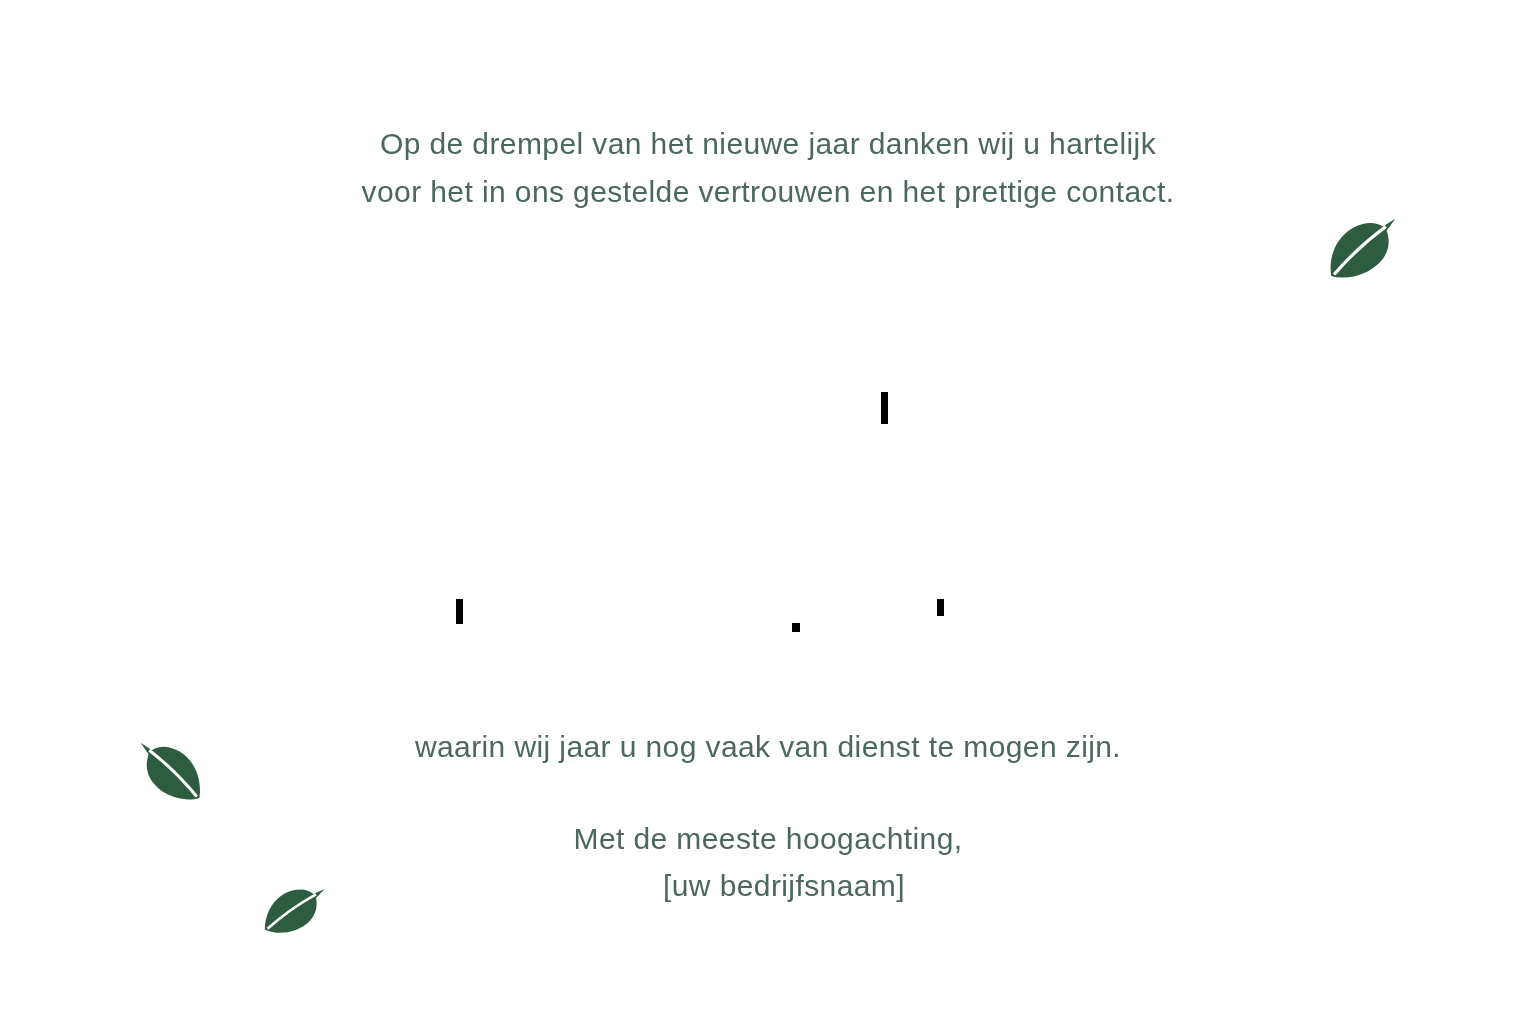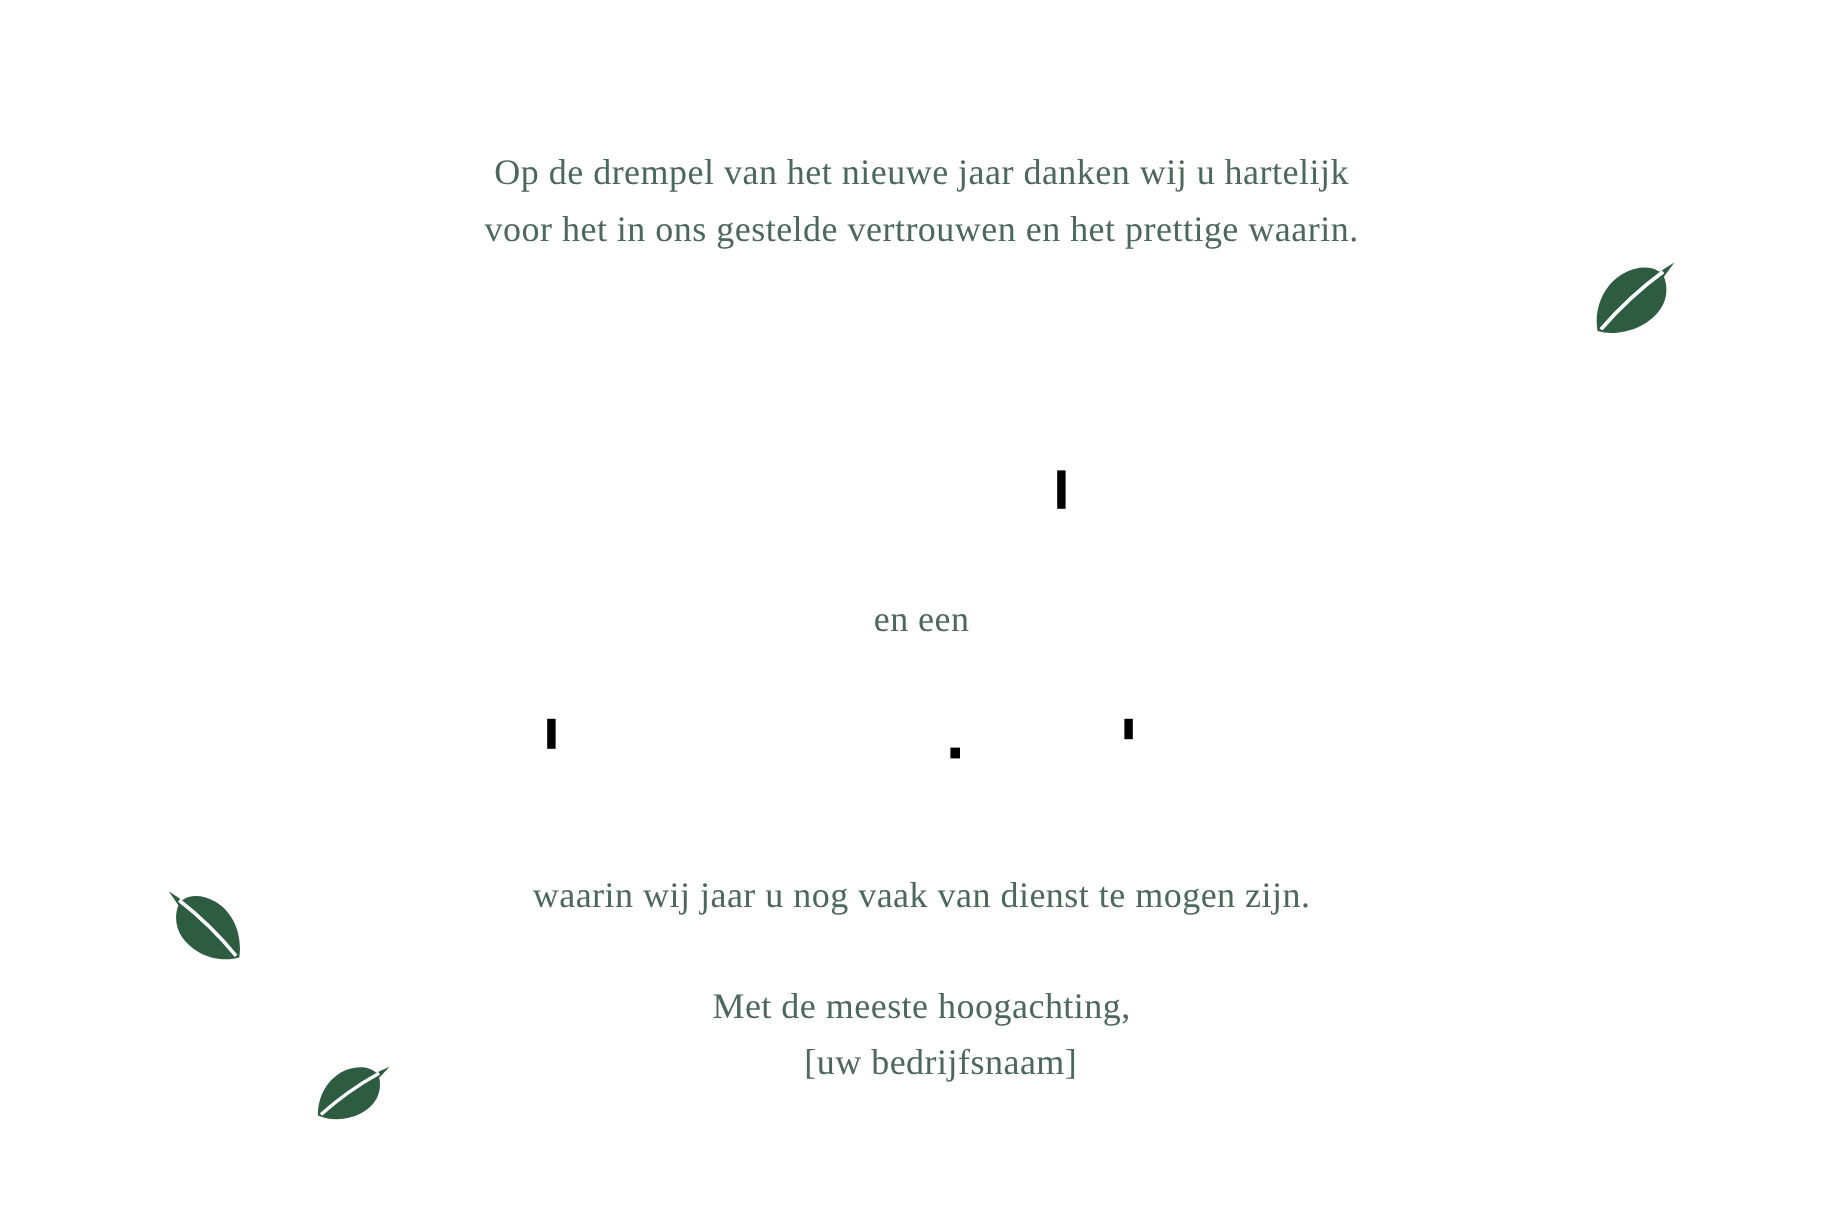--- a/index.html
+++ b/index.html
@@ -10,21 +10,20 @@
   }
   * { margin: 0; padding: 0; box-sizing: border-box; }
   html, body { width: 1536px; height: 1024px; background: var(--bg); overflow: hidden; }
   body { font-family: "Liberation Sans", "DejaVu Sans", sans-serif; }
 
   .card {
     position: relative;
     width: 1536px;
     height: 1024px;
     background: var(--bg);
-    font-family: Liberation Serif, serif;
   }
 
   .msg-line {
     position: absolute;
     left: 0;
     right: 0;
     text-align: center;
     color: var(--text-green);
     font-size: 30px;
     font-weight: 300;
@@ -52,22 +51,21 @@
     position: absolute;
     background: var(--fragment-black);
   }
 </style>
 </head>
 <body>
 
 <div class="card">
 
   <div class="msg-line line-1">Op de drempel van het nieuwe jaar danken wij u hartelijk</div>
-  <div class="msg-line line-2">voor het in ons gestelde vertrouwen en het prettige waarin.</div>
-  <div class="msg-line line-4">en een</div>
+  <div class="msg-line line-2">voor het in ons gestelde vertrouwen en het prettige contact.</div>
   <div class="msg-line line-5">waarin wij jaar u nog vaak van dienst te mogen zijn.</div>
   <div class="msg-line closing-1">Met de meeste hoogachting,</div>
   <div class="msg-line closing-2">[uw bedrijfsnaam]</div>
 
   <svg class="leaf" viewBox="0 0 100 85" preserveAspectRatio="none" style="left: 1324px; top: 218px; width: 72px; height: 60px; transform: rotate(0deg);">
     <path class="leaf-fill" d="M 10 82 C 6 56, 16 28, 40 14 C 56 5, 72 5, 82 12 L 99 1 L 87 18 C 95 40, 86 62, 60 76 C 42 85, 24 86, 10 82 Z"></path>
     <path class="leaf-vein" d="M 86 12 C 62 30, 36 54, 14 80"></path>
   </svg>
 
   <svg class="leaf" viewBox="0 0 100 85" preserveAspectRatio="none" style="left: 140px; top: 742px; width: 66px; height: 58px; transform: scaleX(-1) rotate(0deg);">

